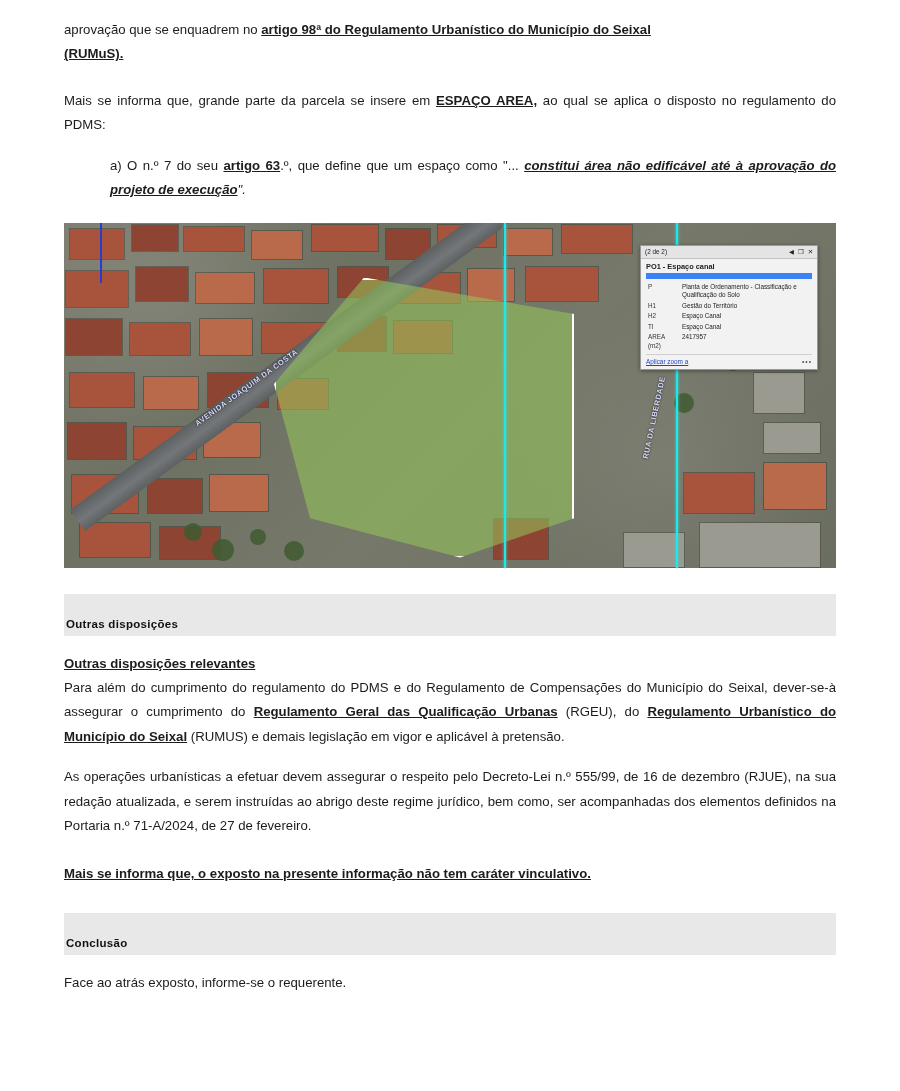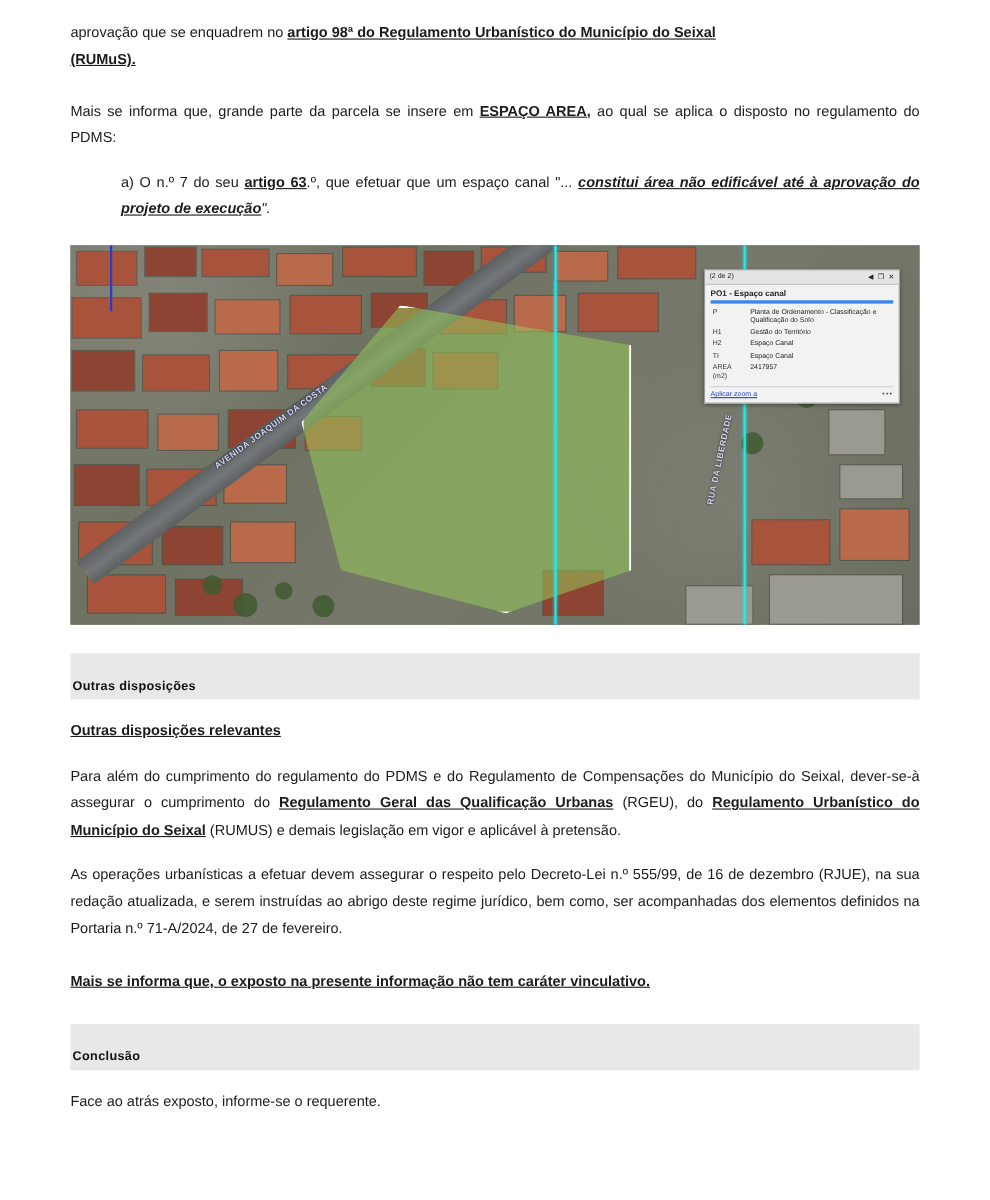--- a/index.html
+++ b/index.html
@@ -147,21 +147,21 @@
     border-bottom: 1px solid #c3c3c3;
     padding: 2px 4px;
     font-size: 6.4px;
   }
   .map-popup .pp-ctrls { display: flex; gap: 4px; align-items: center; }
   .map-popup .pp-body { padding: 3px 5px 4px 5px; }
   .map-popup .pp-head {
     font-size: 7.4px;
     font-weight: bold;
     padding-bottom: 2px;
-    border-bottom: 3px solid #3b82f6;
+    border-bottom: 6px solid #3b82f6;
     margin-bottom: 3px;
   }
   .map-popup table { border-collapse: collapse; width: 100%; }
   .map-popup td {
     vertical-align: top;
     padding: 1px 2px;
     font-size: 6.3px;
     line-height: 1.35;
   }
   .map-popup td.k { width: 34px; color: #333; }
@@ -193,21 +193,21 @@
   </div>
 
   <div class="para-block">
     <p>
       <span>Mais se informa que, grande parte da parcela se insere em </span><span class="b">ESPAÇO AREA,</span><span> ao qual se aplica o disposto no regulamento do PDMS:</span>
     </p>
   </div>
 
   <div class="para-block indent">
     <p>
-      <span>a) O n.º 7 do seu </span><span class="b">artigo 63</span><span>.º, que efetuar que um espaço canal "... </span><span class="b i">constitui área não edificável até à aprovação do projeto de execução</span><span class="i">".</span>
+      <span>a) O n.º 7 do seu </span><span class="b">artigo 63</span><span>.º, que define que um espaço como "... </span><span class="b i">constitui área não edificável até à aprovação do projeto de execução</span><span class="i">".</span>
     </p>
   </div>
 
   <div class="figure">
     <div class="map-base"></div>
 
     <div class="blocks">
 
       <div class="roof" style="left:6px;  top:6px;   width:54px; height:30px;"></div>
       <div class="roof dark" style="left:68px; top:2px;  width:46px; height:26px;"></div>
@@ -320,21 +320,21 @@
         </div>
       </div>
     </div>
   </div>
 
   <div class="section-band">
     <span class="heading">Outras disposições</span>
   </div>
 
   <div class="para-block">
-    <p class="b u" style="margin-bottom:18px;">Outras disposições relevantes</p>
+    <p class="b u" style="margin-bottom:0;">Outras disposições relevantes</p>
     <p>
       <span>Para além do cumprimento do regulamento do PDMS e do Regulamento de Compensações do Município do Seixal, dever-se-à assegurar o cumprimento do </span><span class="b">Regulamento Geral das Qualificação Urbanas</span><span> (RGEU), do </span><span class="b">Regulamento Urbanístico do Município do Seixal</span><span>  (RUMUS) e demais legislação em vigor e aplicável à pretensão.</span>
     </p>
   </div>
 
   <div class="para-block">
     <p>As operações urbanísticas a efetuar devem assegurar o respeito pelo Decreto-Lei n.º  555/99, de  16 de dezembro (RJUE), na sua redação atualizada, e serem instruídas ao abrigo deste regime jurídico, bem como, ser acompanhadas dos elementos definidos na Portaria n.º 71-A/2024, de 27 de fevereiro.</p>
   </div>
 
   <div class="para-block" style="margin-top:24px;">

